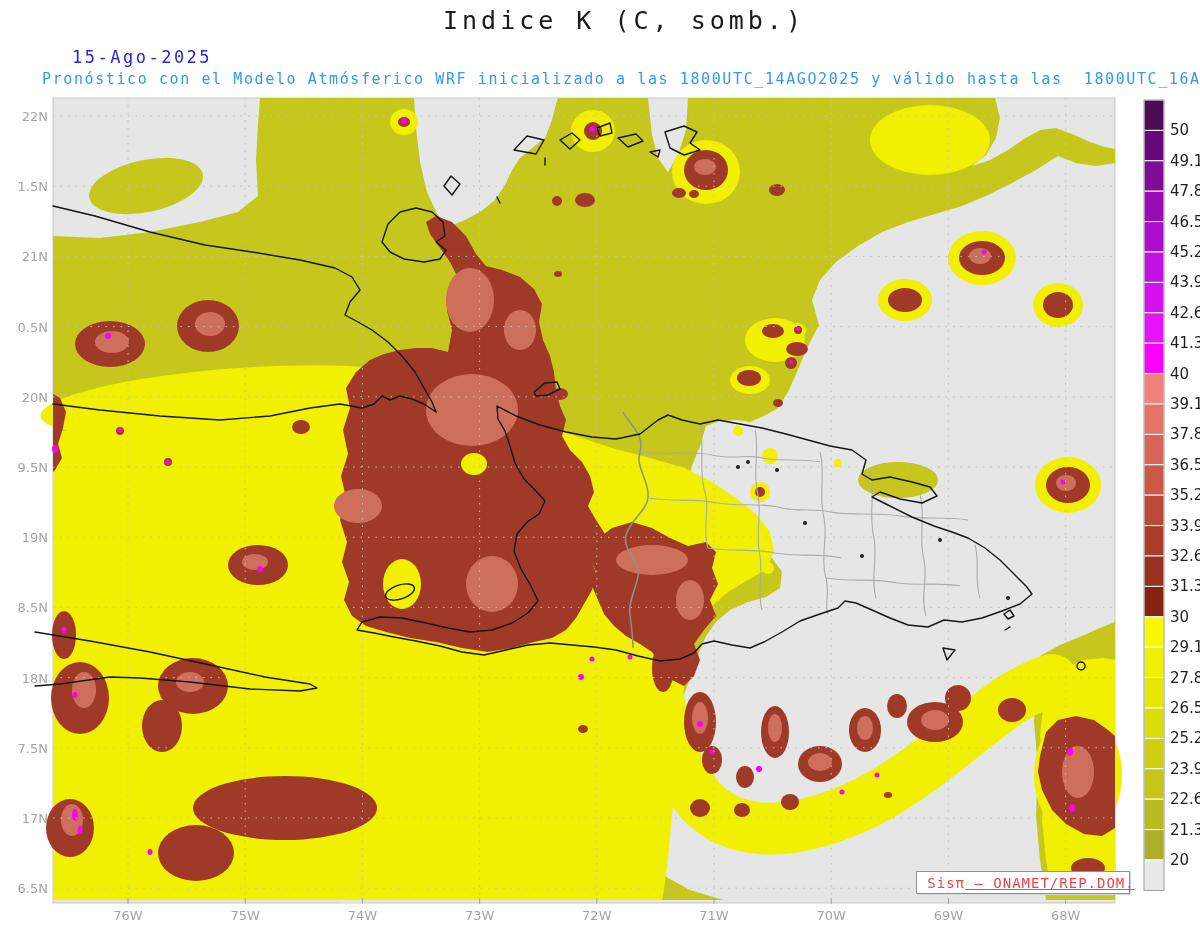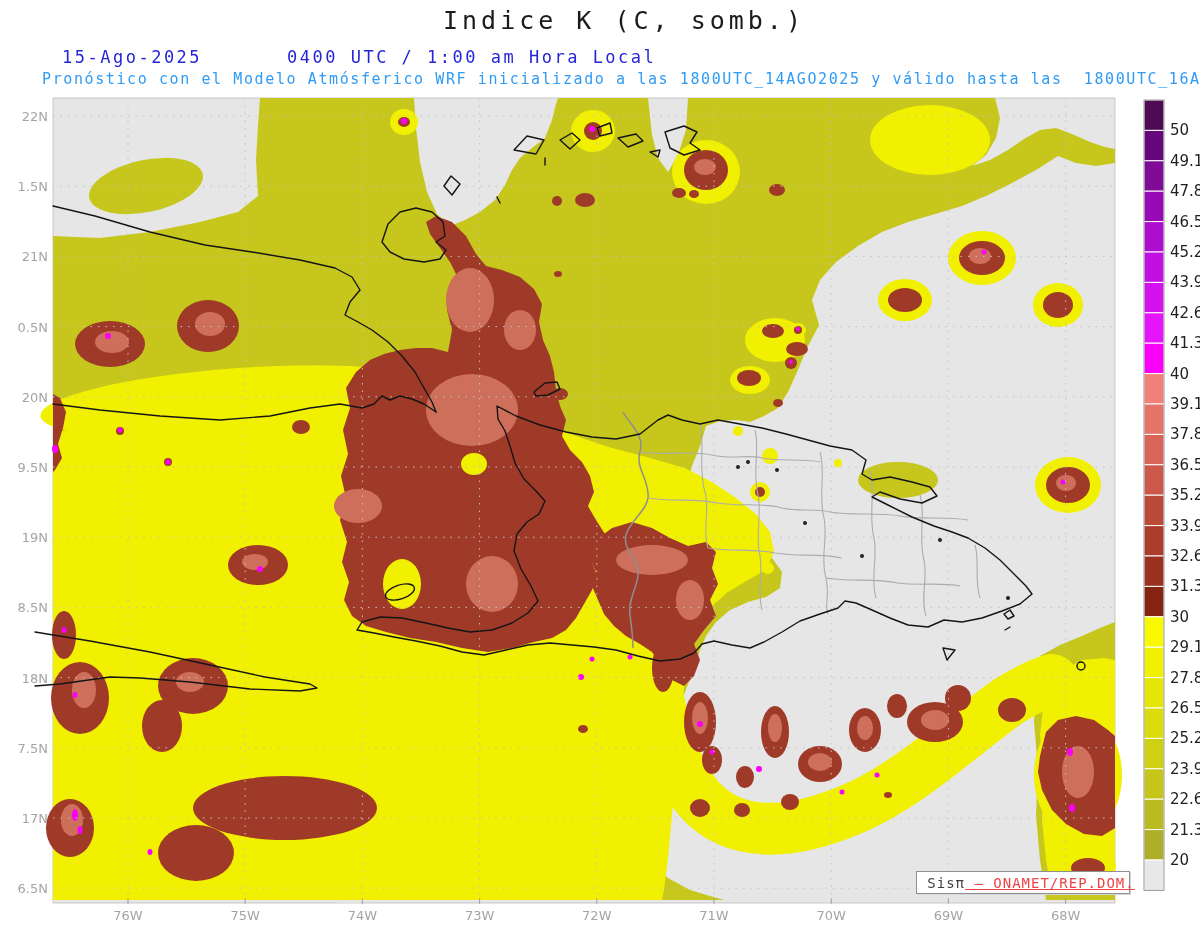--- a/index.html
+++ b/index.html
@@ -1,19 +1,19 @@
 <!DOCTYPE html>
 <html><head>
 <meta charset="utf-8">
 <style>
   html,body{margin:0;padding:0;background:#fff;width:1200px;height:927px;overflow:hidden;}
   #page{position:relative;width:1200px;height:927px;font-family:"DejaVu Sans Mono",monospace;}
   #plot-title{position:absolute;top:6px;left:0;width:1200px;text-align:center;font-size:25px;letter-spacing:4px;color:#1b1b1b;white-space:pre;padding-left:24px;}
   .hline2{position:absolute;top:47px;font-size:17px;letter-spacing:2.5px;white-space:pre;}
-  #run-date{left:62px;}
+  #run-date{left:72px;}
   #valid-time{left:287px;}
   #forecast-line{position:absolute;top:70px;left:42px;font-size:15px;letter-spacing:1.6px;white-space:pre;}
   #map-svg{position:absolute;top:0;left:0;}
   .grid{stroke:#c2c2c2;stroke-width:1;stroke-dasharray:1.5 6;fill:none;}
   .lat-lab,.lon-lab{font-family:"DejaVu Sans",sans-serif;font-size:13px;fill:#a4a4a4;}
   .lat-lab{text-anchor:end;}
   .lon-lab{text-anchor:middle;}
   .tickmark{stroke:#a4a4a4;stroke-width:1;}
   .cbseg{stroke:#ffffff;stroke-width:1;}
   .cbframe{fill:none;stroke:#9a9a9a;stroke-width:1;}
@@ -25,21 +25,20 @@
   .speck{stroke:none;}
   #attribution{position:absolute;left:916px;top:871px;width:212px;height:21px;background:#ffffff;border:1px solid #8f8f8f;box-shadow:1px 1px 0 #d7d7d7;display:flex;align-items:center;justify-content:center;font-size:14px;letter-spacing:1px;white-space:pre;}
 </style>
 </head>
 <body>
 
 <div id="page">
 
   <div id="plot-title" style="color: rgb(27, 27, 27);">Indice K (C, somb.)</div>
   <div class="hline2" id="run-date" style="color: rgb(38, 38, 216);">15-Ago-2025</div>
-  <div class="hline2" id="valid-time" style="color: rgb(38, 38, 216);">0400 UTC / 1:00 am Hora Local</div>
   <div id="forecast-line" style="color: rgb(47, 155, 245);">Pronóstico con el Modelo Atmósferico WRF inicializado a las 1800UTC_14AGO2025 y válido hasta las  1800UTC_16AGO2025</div>
 
   <svg id="map-svg" width="1200" height="927" viewBox="0 0 1200 927">
 
     <g>
       <rect x="53" y="98" width="1062" height="805" stroke="#bdbdbd" stroke-width="0.8" fill="#e6e6e6"></rect>
     </g>
 
     <g>
       <polygon points="53,236 100,238 150,232 200,222 238,212 258,196 256,160 258,125 260,98 414,98 416,128 420,162 427,192 437,214 450,226 465,220 480,212 495,200 505,185 512,170 520,158 532,148 545,138 552,120 556,104 558,98 648,98 652,135 658,158 668,172 678,155 686,130 688,98 995,98 1000,118 996,138 986,155 972,166 990,160 1008,150 1024,139 1040,130 1056,128 1072,134 1090,142 1105,147 1115,149 1115,163 1096,166 1076,163 1058,156 1036,170 1012,183 988,195 962,206 935,214 908,222 882,232 858,246 836,262 820,280 812,300 819,325 807,348 797,372 788,392 778,408 764,416 750,422 736,420 720,421 706,426 700,446 692,466 686,488 692,508 705,520 722,528 740,536 758,546 772,558 782,572 780,588 766,597 748,602 730,610 716,622 706,636 700,650 694,668 682,700 670,720 655,735 638,755 628,785 625,815 632,842 648,862 668,878 690,890 710,896 724,900 53,900" fill="#c6c61c"></polygon>
@@ -348,14 +347,14 @@
         <text x="1170" y="682.6" class="cblab">27.8</text>
         <text x="1170" y="713" class="cblab">26.5</text>
         <text x="1170" y="743.4" class="cblab">25.2</text>
         <text x="1170" y="773.8" class="cblab">23.9</text>
         <text x="1170" y="804.1999999999999" class="cblab">22.6</text>
         <text x="1170" y="834.5999999999999" class="cblab">21.3</text>
         <text x="1170" y="865" class="cblab">20</text>
       </g>
   </svg>
 
-  <div id="attribution"><span style="color: #404040; margin-left: 16px;">Sisπ</span><span style="color: #ef4444; text-decoration: underline;"> – ONAMET/REP.DOM.</span></div>
+  <div id="attribution"><span style="color: #ef4444; margin-left: 16px;">Sisπ</span><span style="color: #ef4444; text-decoration: underline;"> – ONAMET/REP.DOM.</span></div>
 </div>
 
 </body></html>

